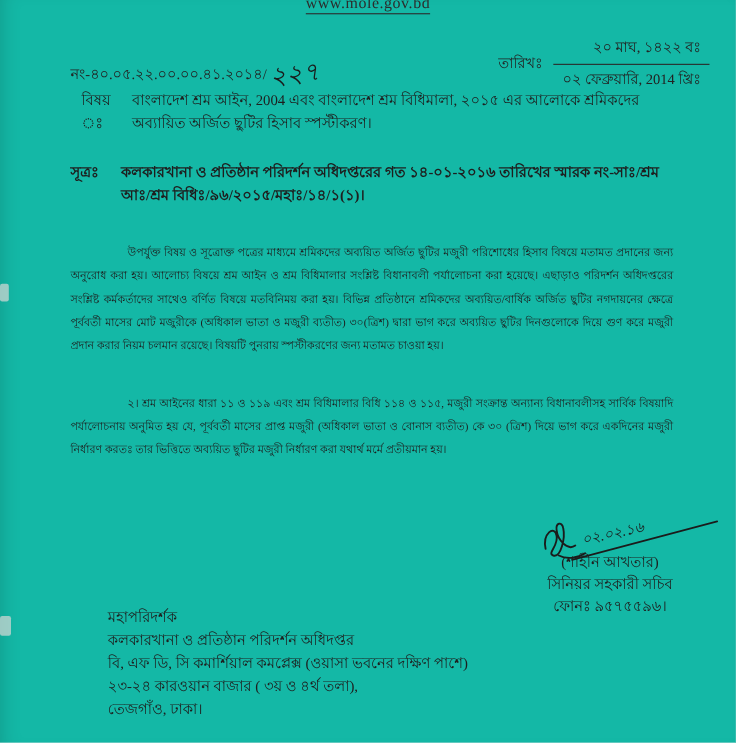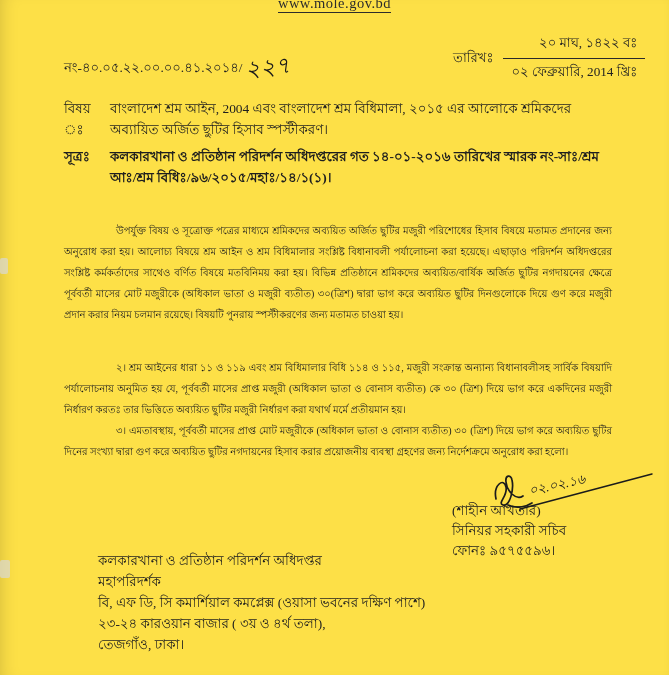--- a/index.html
+++ b/index.html
@@ -4,21 +4,21 @@
 <style>
   html,body{margin:0;padding:0;}
   body{
     width:669px;height:675px;
     background:#e9e9e9;
     font-family:"Liberation Serif", serif;
   }
   .page{
     position:relative;
     width:669px;height:675px;
-    background:#fde047;
+    background:#14b8a6;
     color:#1f1f1f;
     overflow:hidden;
     box-shadow:inset 14px 0 20px -16px rgba(0,0,0,0.22), inset -6px 0 12px -10px rgba(0,0,0,0.08);
   }
   
   .url-line{
     position:absolute;top:-5px;left:0;width:100%;
     text-align:center;font-size:14.5px;letter-spacing:0.5px;
     color:#2c2c2c;
   }
@@ -41,37 +41,37 @@
   .date-frac{text-align:right;}
   .date-top{padding:0 8px 3px 8px;border-bottom:1.5px solid #2a2a2a;}
   .date-bottom{padding:3px 8px 0 8px;}
   
   .labelled{
     position:absolute;left:64px;width:550px;
     display:flex;font-size:13.4px;line-height:20.5px;color:#1e1e1e;
   }
   .labelled .lab{flex:0 0 46px;}
   .labelled .txt{flex:1;}
-  .subject-block{top:99px;}
+  .subject-block{top:81px;margin-left:10px;}
   .reference-block{top:147px;font-weight:bold;}
   
   .para{
     position:absolute;left:64px;width:548px;
     font-size:10px;line-height:21px;
     text-align:justify;color:#1d1d1d;
     text-indent:52px;
   }
   .para-1{top:210px;}
   .para-2{top:347px;}
   .para-3{top:410px;}
   
   .sig-scribble{position:absolute;left:486px;top:465px;}
   .sig-block{
     position:absolute;left:452px;top:501px;width:205px;
-    text-align:left;font-size:13.4px;line-height:20px;color:#1e1e1e;
+    text-align:center;font-size:13.4px;line-height:20px;color:#1e1e1e;
   }
   
   .addressee{
     position:absolute;left:98px;top:550px;
     font-size:13.4px;line-height:21px;color:#1e1e1e;
   }
   
   .smudge{position:absolute;left:0;background:#d8d8d6;border-radius:2px;opacity:.7;}
   .smudge.s1{top:258px;width:8px;height:16px;}
   .smudge.s2{top:560px;width:10px;height:18px;}
@@ -105,38 +105,37 @@
     <span class="txt">বাংলাদেশ শ্রম আইন, 2004 এবং বাংলাদেশ শ্রম বিধিমালা, ২০১৫ এর আলোকে শ্রমিকদের অব্যায়িত অর্জিত ছুটির হিসাব স্পস্টীকরণ।</span>
   </div>
 
   <div class="labelled reference-block">
     <span class="lab">সূত্রঃ</span>
     <span class="txt">কলকারখানা ও প্রতিষ্ঠান পরিদর্শন অধিদপ্তরের গত ১৪-০১-২০১৬ তারিখের স্মারক নং-সাঃ/শ্রম আঃ/শ্রম বিধিঃ/৯৬/২০১৫/মহাঃ/১৪/১(১)।</span>
   </div>
 
   <p class="para para-1">উপর্যুক্ত বিষয় ও সূত্রোক্ত পত্রের মাধ্যমে শ্রমিকদের অব্যয়িত অর্জিত ছুটির মজুরী পরিশোধের হিসাব বিষয়ে মতামত প্রদানের জন্য অনুরোধ করা হয়। আলোচ্য বিষয়ে শ্রম আইন ও শ্রম বিধিমালার সংশ্লিষ্ট বিধানাবলী পর্যালোচনা করা হয়েছে। এছাড়াও পরিদর্শন অধিদপ্তরের সংশ্লিষ্ট কর্মকর্তাদের সাথেও বর্ণিত বিষয়ে মতবিনিময় করা হয়। বিভিন্ন প্রতিষ্ঠানে শ্রমিকদের অব্যয়িত/বার্ষিক অর্জিত ছুটির নগদায়নের ক্ষেত্রে পূর্ববর্তী মাসের মোট মজুরীকে (অধিকাল ভাতা ও মজুরী ব্যতীত) ৩০(ত্রিশ) দ্বারা ভাগ করে অব্যয়িত ছুটির দিনগুলোকে দিয়ে গুণ করে মজুরী প্রদান করার নিয়ম চলমান রয়েছে। বিষয়টি পুনরায় স্পস্টীকরণের জন্য মতামত চাওয়া হয়।</p>
   <p class="para para-2">২। শ্রম আইনের ধারা ১১ ও ১১৯ এবং শ্রম বিধিমালার বিধি ১১৪ ও ১১৫, মজুরী সংক্রান্ত অন্যান্য বিধানাবলীসহ সার্বিক বিষয়াদি পর্যালোচনায় অনুমিত হয় যে, পূর্ববর্তী মাসের প্রাপ্ত মজুরী (অধিকাল ভাতা ও বোনাস ব্যতীত) কে ৩০ (ত্রিশ) দিয়ে ভাগ করে একদিনের মজুরী নির্ধারণ করতঃ তার ভিত্তিতে অব্যয়িত ছুটির মজুরী নির্ধারণ করা যথার্থ মর্মে প্রতীয়মান হয়।</p>
-  <p class="para para-3">৩। এমতাবস্থায়, পূর্ববর্তী মাসের প্রাপ্ত মোট মজুরীকে (অধিকাল ভাতা ও বোনাস ব্যতীত) ৩০ (ত্রিশ) দিয়ে ভাগ করে অব্যয়িত ছুটির দিনের সংখ্যা দ্বারা গুণ করে অব্যয়িত ছুটির নগদায়নের হিসাব করার প্রয়োজনীয় ব্যবস্থা গ্রহণের জন্য নির্দেশক্রমে অনুরোধ করা হলো।</p>
 
   <svg class="sig-scribble" width="172" height="50" viewBox="0 0 172 50">
     <g fill="none" stroke="#1b1b1b" stroke-width="1.7" stroke-linecap="round">
       <path d="M10,34 C7,20 18,12 20,22 C22,31 11,38 17,40 C24,42 28,24 26,15 C25,9 19,10 20,17 C21,26 30,36 37,31"></path>
       <path d="M22,40 C30,44 40,42 46,38"></path>
       <path d="M34,44 L166,9" stroke-width="1.5"></path>
     </g>
     <text x="44" y="30" transform="rotate(-12 44 30)" font-size="13" font-style="italic" fill="#1b1b1b">০২.০২.১৬</text>
   </svg>
 
   <div class="sig-block">
     <div>(শাহীন আখতার)</div>
     <div>সিনিয়র সহকারী সচিব</div>
     <div>ফোনঃ ৯৫৭৫৫৯৬।</div>
   </div>
 
   <div class="addressee">
+    <div>মহাপরিদর্শক</div>
     <div>কলকারখানা ও প্রতিষ্ঠান পরিদর্শন অধিদপ্তর</div>
-    <div>মহাপরিদর্শক</div>
     <div>বি, এফ ডি, সি কমার্শিয়াল কমপ্লেক্স (ওয়াসা ভবনের দক্ষিণ পাশে)</div>
     <div>২৩-২৪ কারওয়ান বাজার ( ৩য় ও ৪র্থ তলা),</div>
     <div>তেজগাঁও, ঢাকা।</div>
   </div>
 
 </div>
 
 </body></html>

